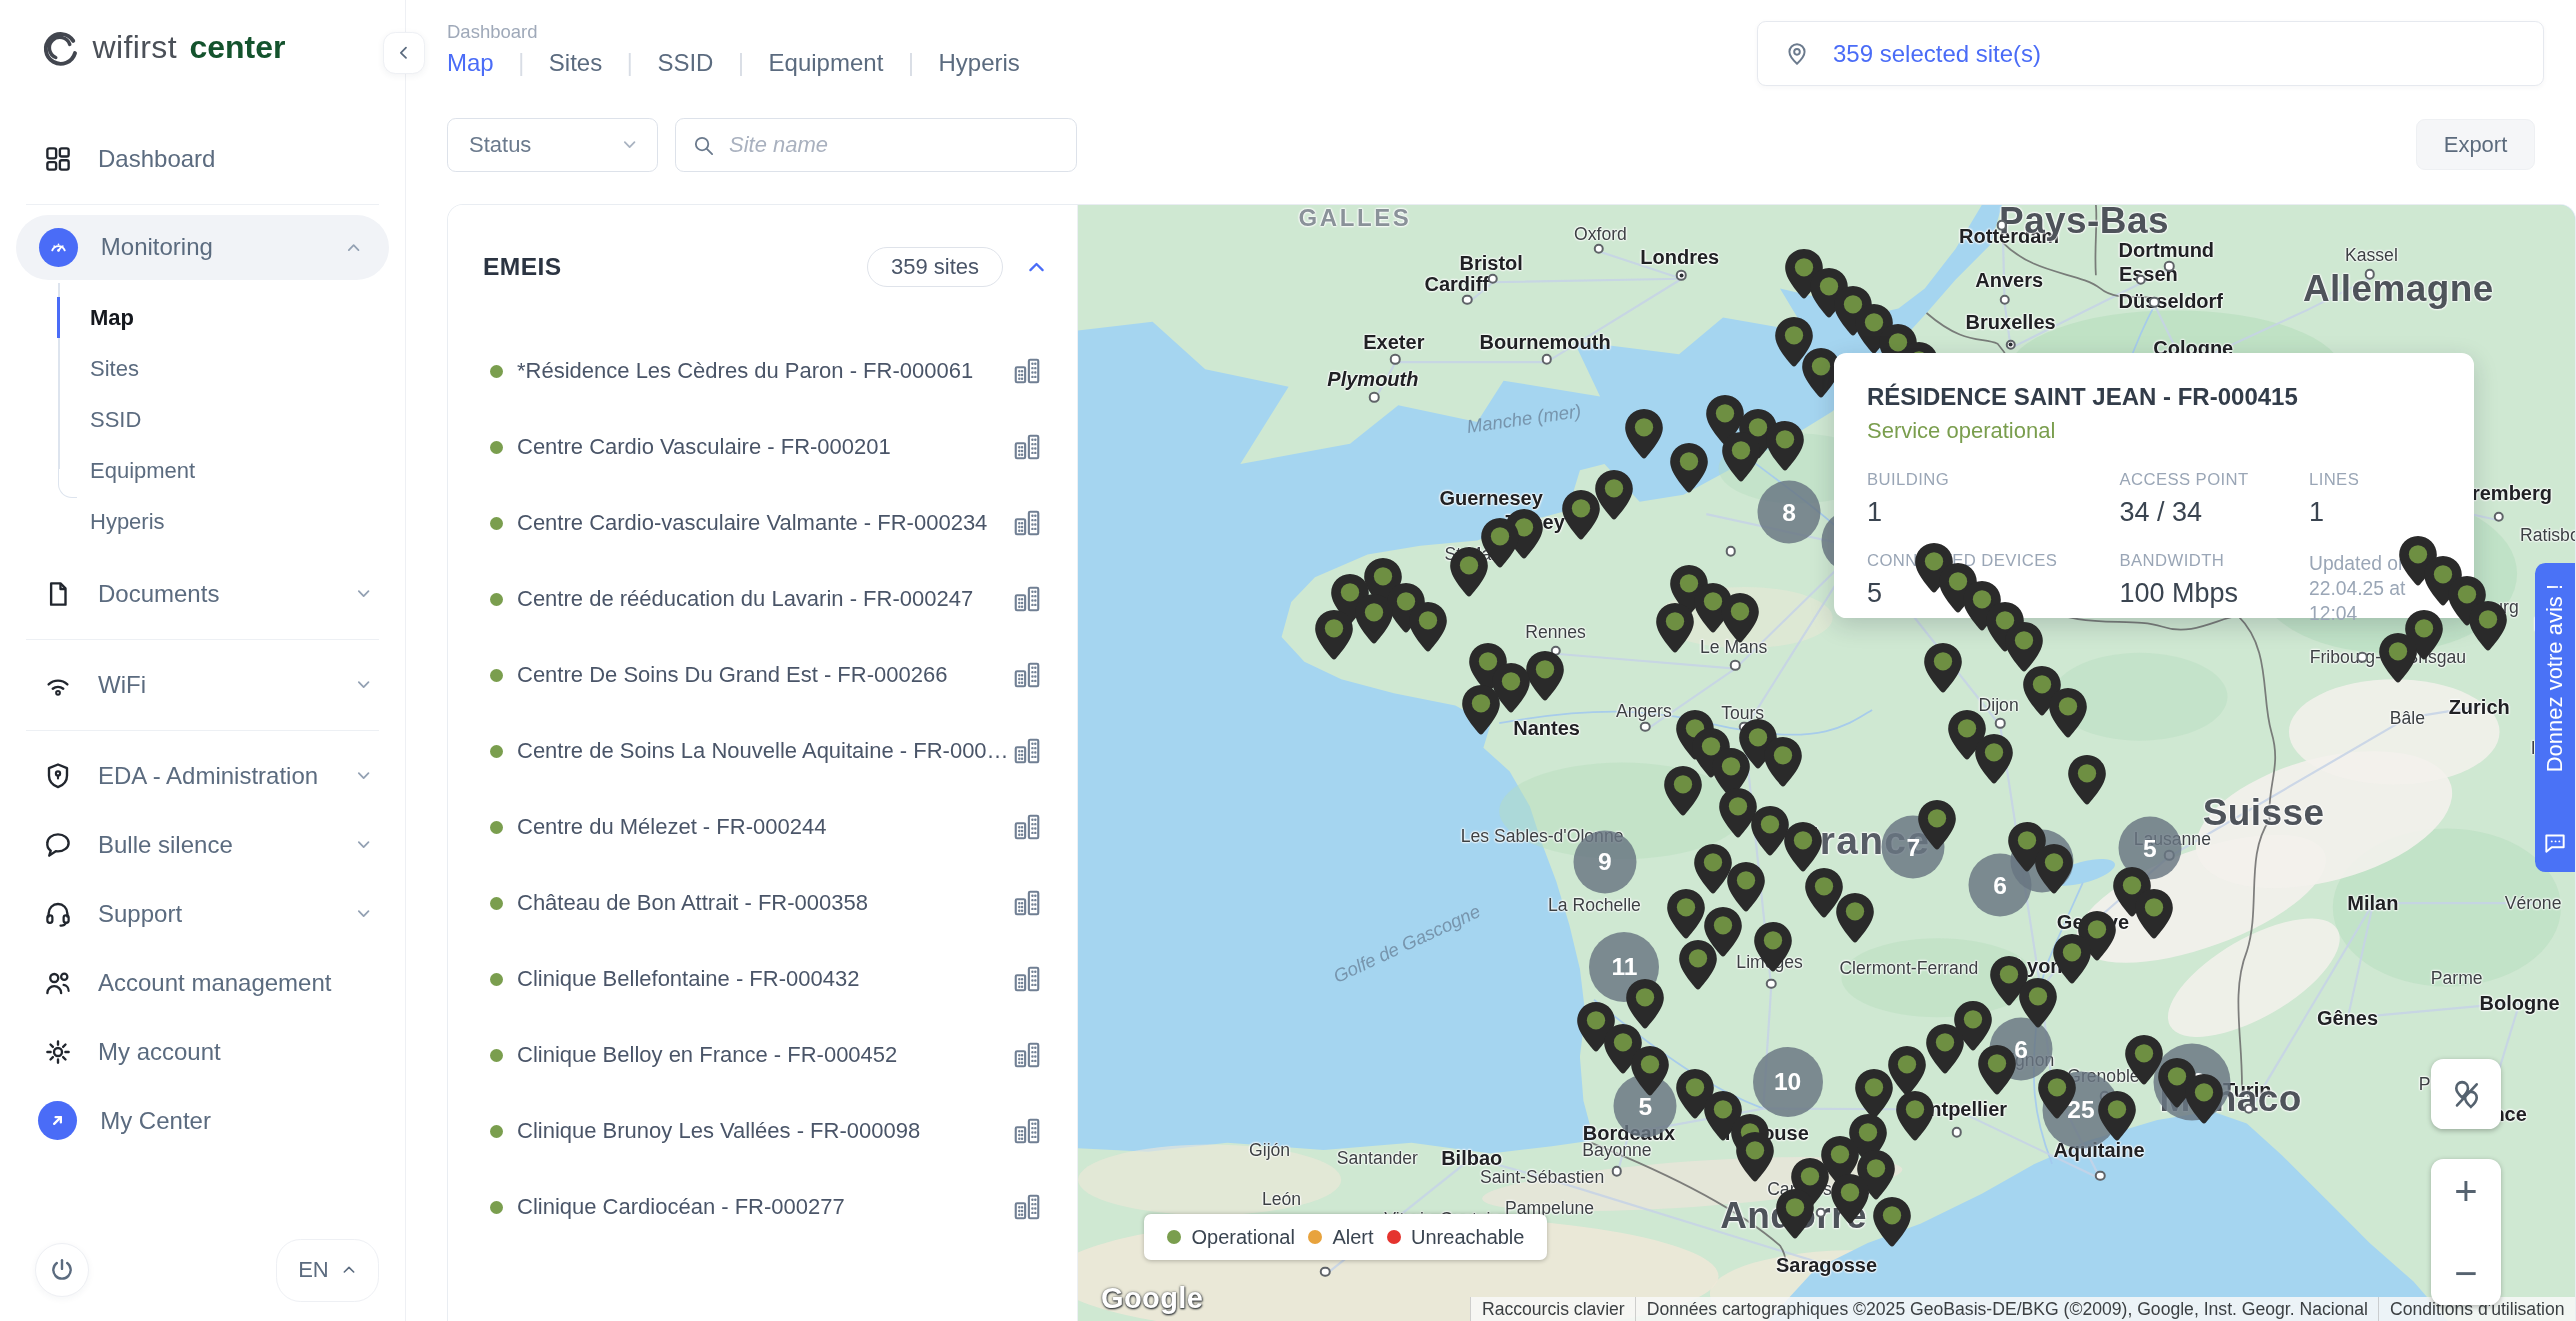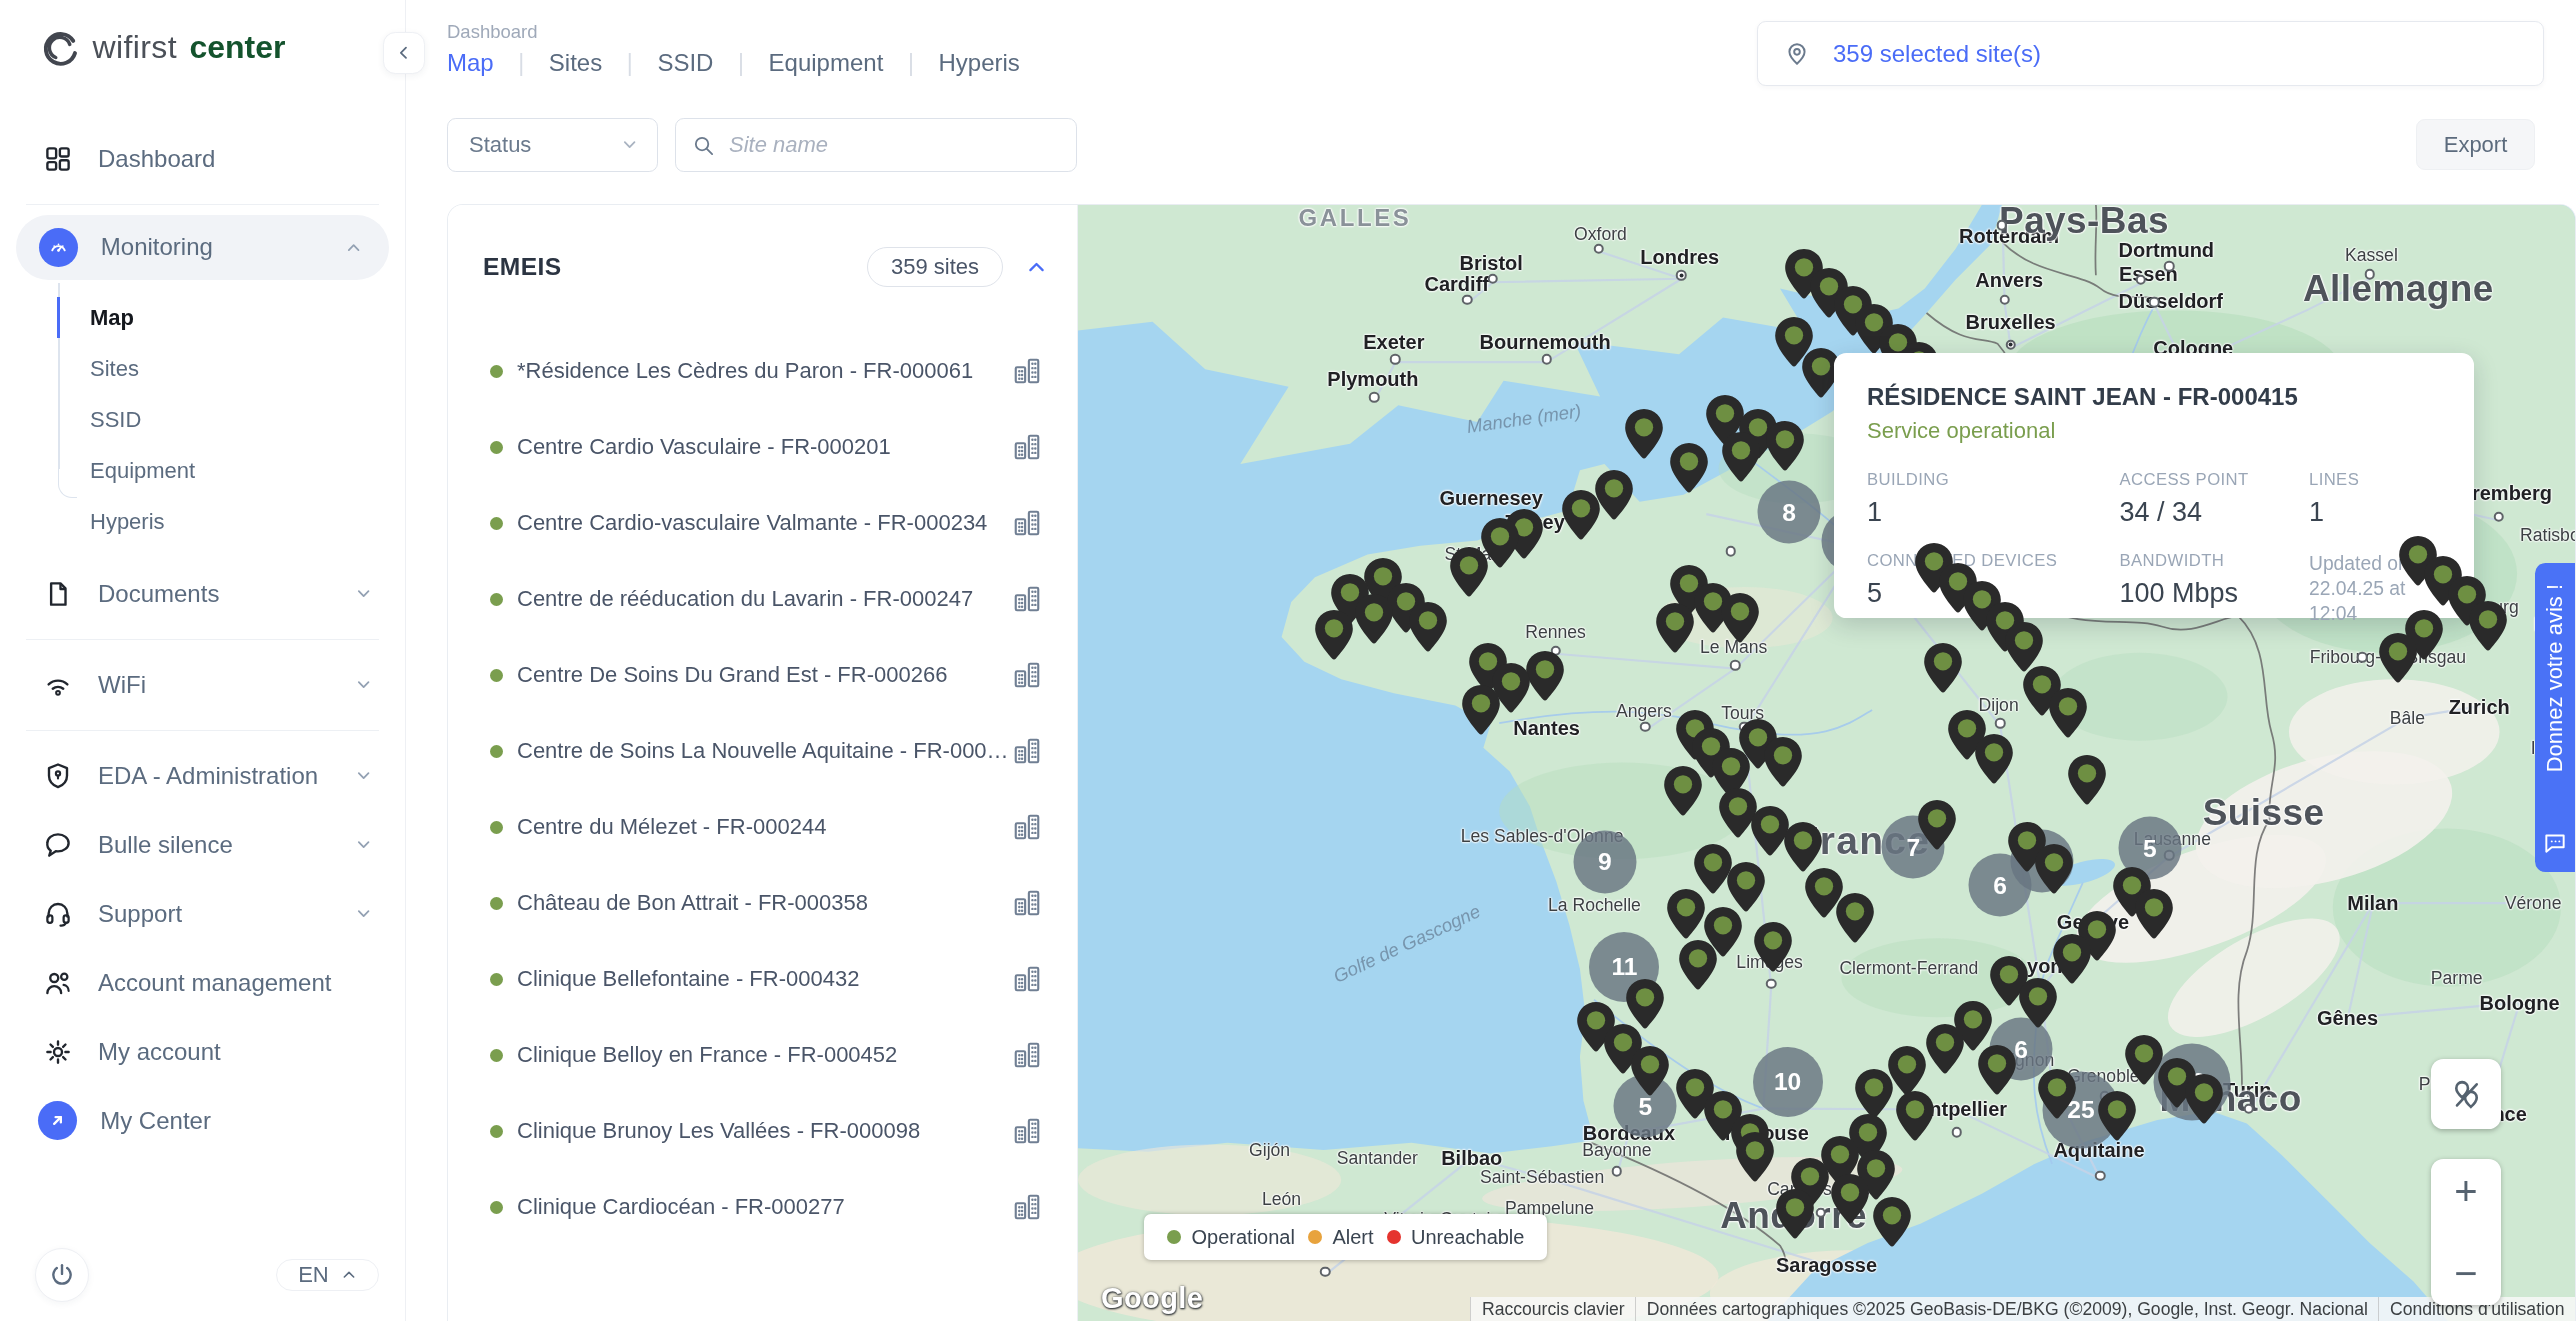--- a/index.html
+++ b/index.html
@@ -22,21 +22,21 @@
   .nav-divider{height:0.9px;background:#edf0f4;margin:10.5px 26px}
   .nav-group-pill{background:#f1f3f7;border-radius:35px;margin:3.5px 16px;height:65px;padding:0 26px 0 24.6px}
   .submenu{position:relative;padding:8.8px 0 12.3px 0}
   .submenu::before{content:'';position:absolute;left:58px;top:0;height:186px;width:1.8px;background:#dde4ee}
   .submenu::after{content:'';position:absolute;left:58px;top:186px;width:17.6px;height:28px;border-left:1.8px solid #dde4ee;border-bottom:1.8px solid #dde4ee;border-bottom-left-radius:14px}
   .subitem{position:relative;display:flex;align-items:center;height:51px;padding-left:90px;font-size:22px;color:#5b6b7f;cursor:pointer}
   .subitem.active{color:#15181e;font-weight:700}
   .subitem.active::before{content:'';position:absolute;left:57px;top:5.3px;bottom:5.3px;width:2.6px;background:#4a6cf7}
   .sidebar-bottom{position:absolute;left:0;right:0;bottom:19.3px;display:flex;align-items:center;justify-content:space-between;padding:0 26px 0 35px}
   .power-btn{width:54px;height:54px;border-radius:50%;border:0.9px solid #eef0f4;display:flex;align-items:center;justify-content:center;color:#5b6b7f;background:#fff;box-shadow:0 1.8px 7px rgba(40,50,70,.05);cursor:pointer}
-  .lang-pill{display:flex;align-items:center;gap:12.3px;height:32px;padding:0 21px;border:0.9px solid #eef0f4;border-radius:24.6px;font-size:22px;color:#5b6b7f;background:#fff;cursor:pointer}
+  .lang-pill{display:flex;align-items:center;gap:12.3px;height:63px;padding:0 21px;border:0.9px solid #eef0f4;border-radius:24.6px;font-size:22px;color:#5b6b7f;background:#fff;cursor:pointer}
 
   
   .breadcrumb{position:absolute;left:447px;top:21px;font-size:18.5px;color:#9fa9b9}
   .tabs{position:absolute;left:447px;top:49px;display:flex;align-items:center;font-size:24px}
   .tab{color:#5b6b7f;cursor:pointer}
   .tab.active{color:#4a6cf7}
   .tab-sep{color:#d8dde5;margin:0 24.6px;font-size:23px}
   .selected-box{position:absolute;left:1757px;top:21px;width:787px;height:65px;background:#fff;border:0.9px solid #e6e9ef;border-radius:8.8px;box-shadow:0 1.8px 5.3px rgba(40,50,70,.04);display:flex;align-items:center;padding-left:26px;gap:23px;cursor:pointer}
   .selected-box .sel-label{font-size:24px;color:#4a6cf7}
 
@@ -537,21 +537,21 @@
       </svg>
 
       <div id="city-layer">
           <div class="city district" style="left: 18.5%; top: 1.2%;">GALLES</div>
           <div class="city city" style="left: 34.9%; top: 2.6%;">Oxford</div>
           <div class="city city-b" style="left: 40.2%; top: 4.7%;">Londres</div>
           <div class="city city-b" style="left: 27.6%; top: 5.2%;">Bristol</div>
           <div class="city city-b" style="left: 25.3%; top: 7.1%;">Cardiff</div>
           <div class="city city-b" style="left: 21.1%; top: 12.3%;">Exeter</div>
           <div class="city city-b" style="left: 31.2%; top: 12.3%;">Bournemouth</div>
-          <div class="city city-b" style="left: 19.7%; top: 15.6%;">Plymouth</div>
+          <div class="city city-b" style="left: 19.7%; top: 15.6%; font-style: italic;">Plymouth</div>
           <div class="city sea" style="left: 29.8%; top: 19.2%; transform: translate(-50%, -50%) rotate(-8deg);">Manche (mer)</div>
           <div class="city city-b" style="left: 27.6%; top: 26.2%;">Guernesey</div>
           <div class="city city-b" style="left: 30.4%; top: 28.4%;">Jersey</div>
           <div class="city city" style="left: 26.5%; top: 31.2%;">St-Malo</div>
           <div class="city city" style="left: 31.9%; top: 38.2%;">Rennes</div>
           <div class="city city" style="left: 43.8%; top: 39.6%;">Le Mans</div>
           <div class="city city" style="left: 37.8%; top: 45.3%;">Angers</div>
           <div class="city city" style="left: 44.4%; top: 45.5%;">Tours</div>
           <div class="city city-b" style="left: 31.3%; top: 46.8%;">Nantes</div>
           <div class="city city" style="left: 31%; top: 56.5%;">Les Sables-d'Olonne</div>

